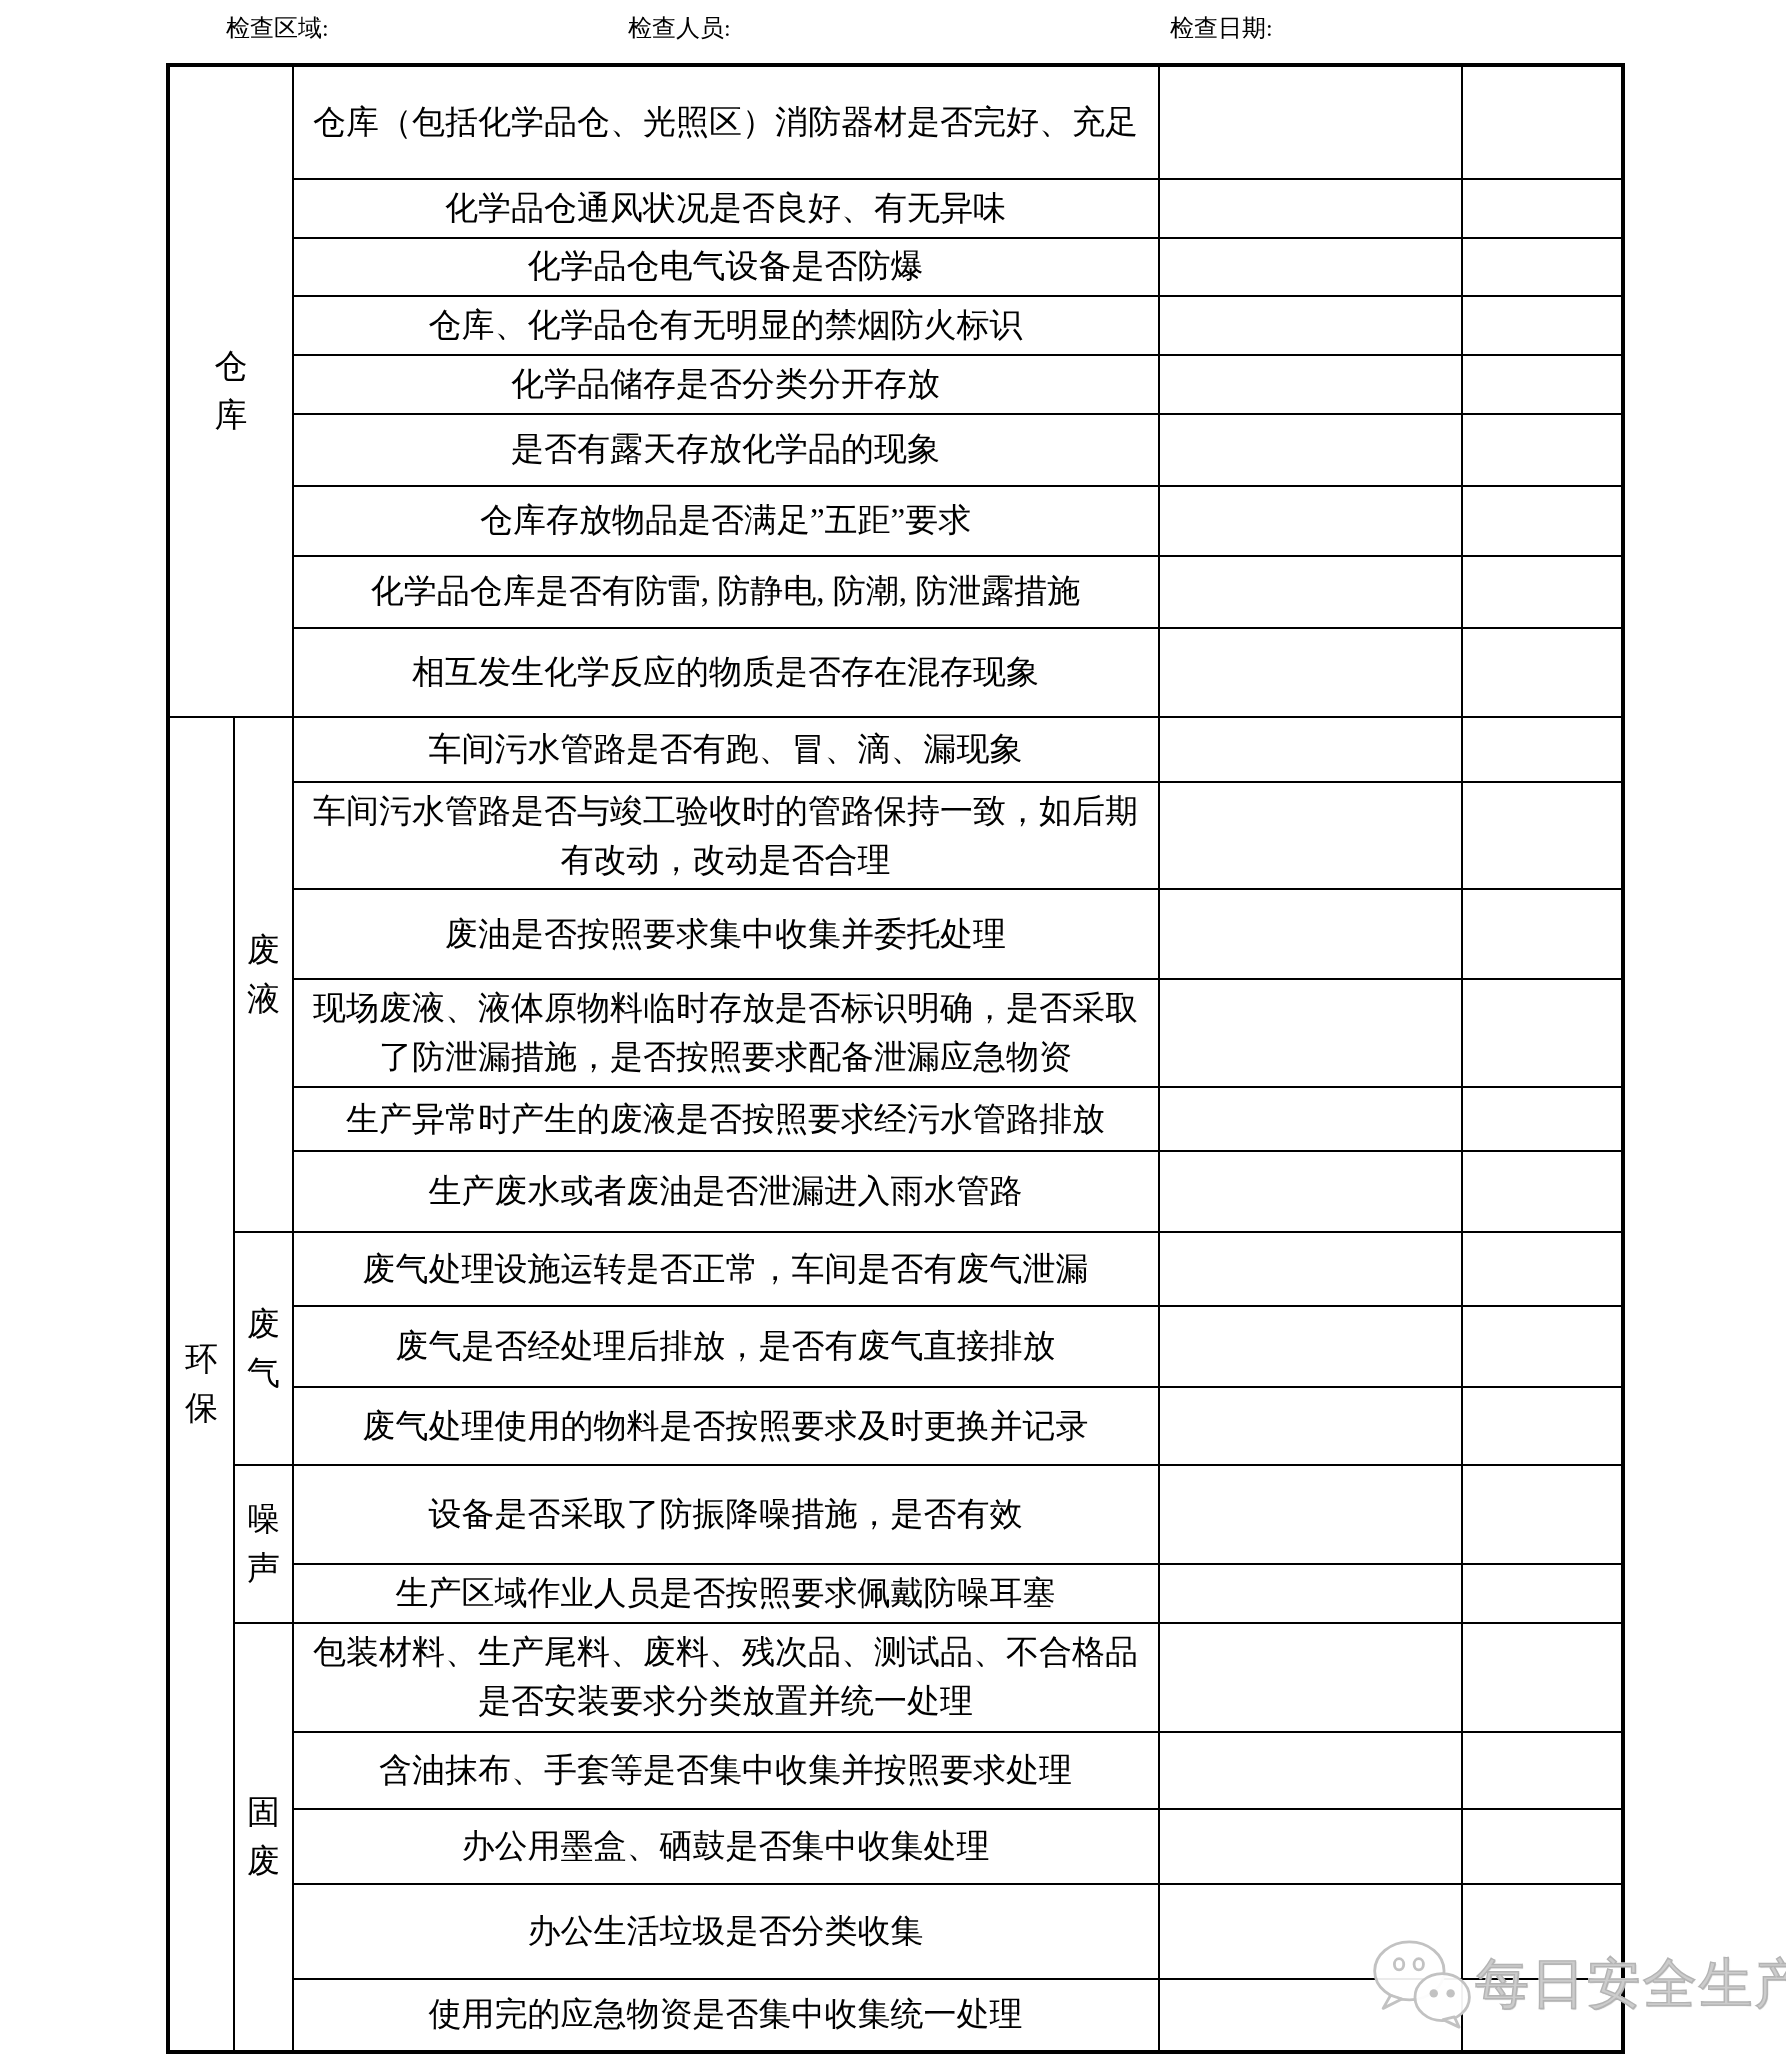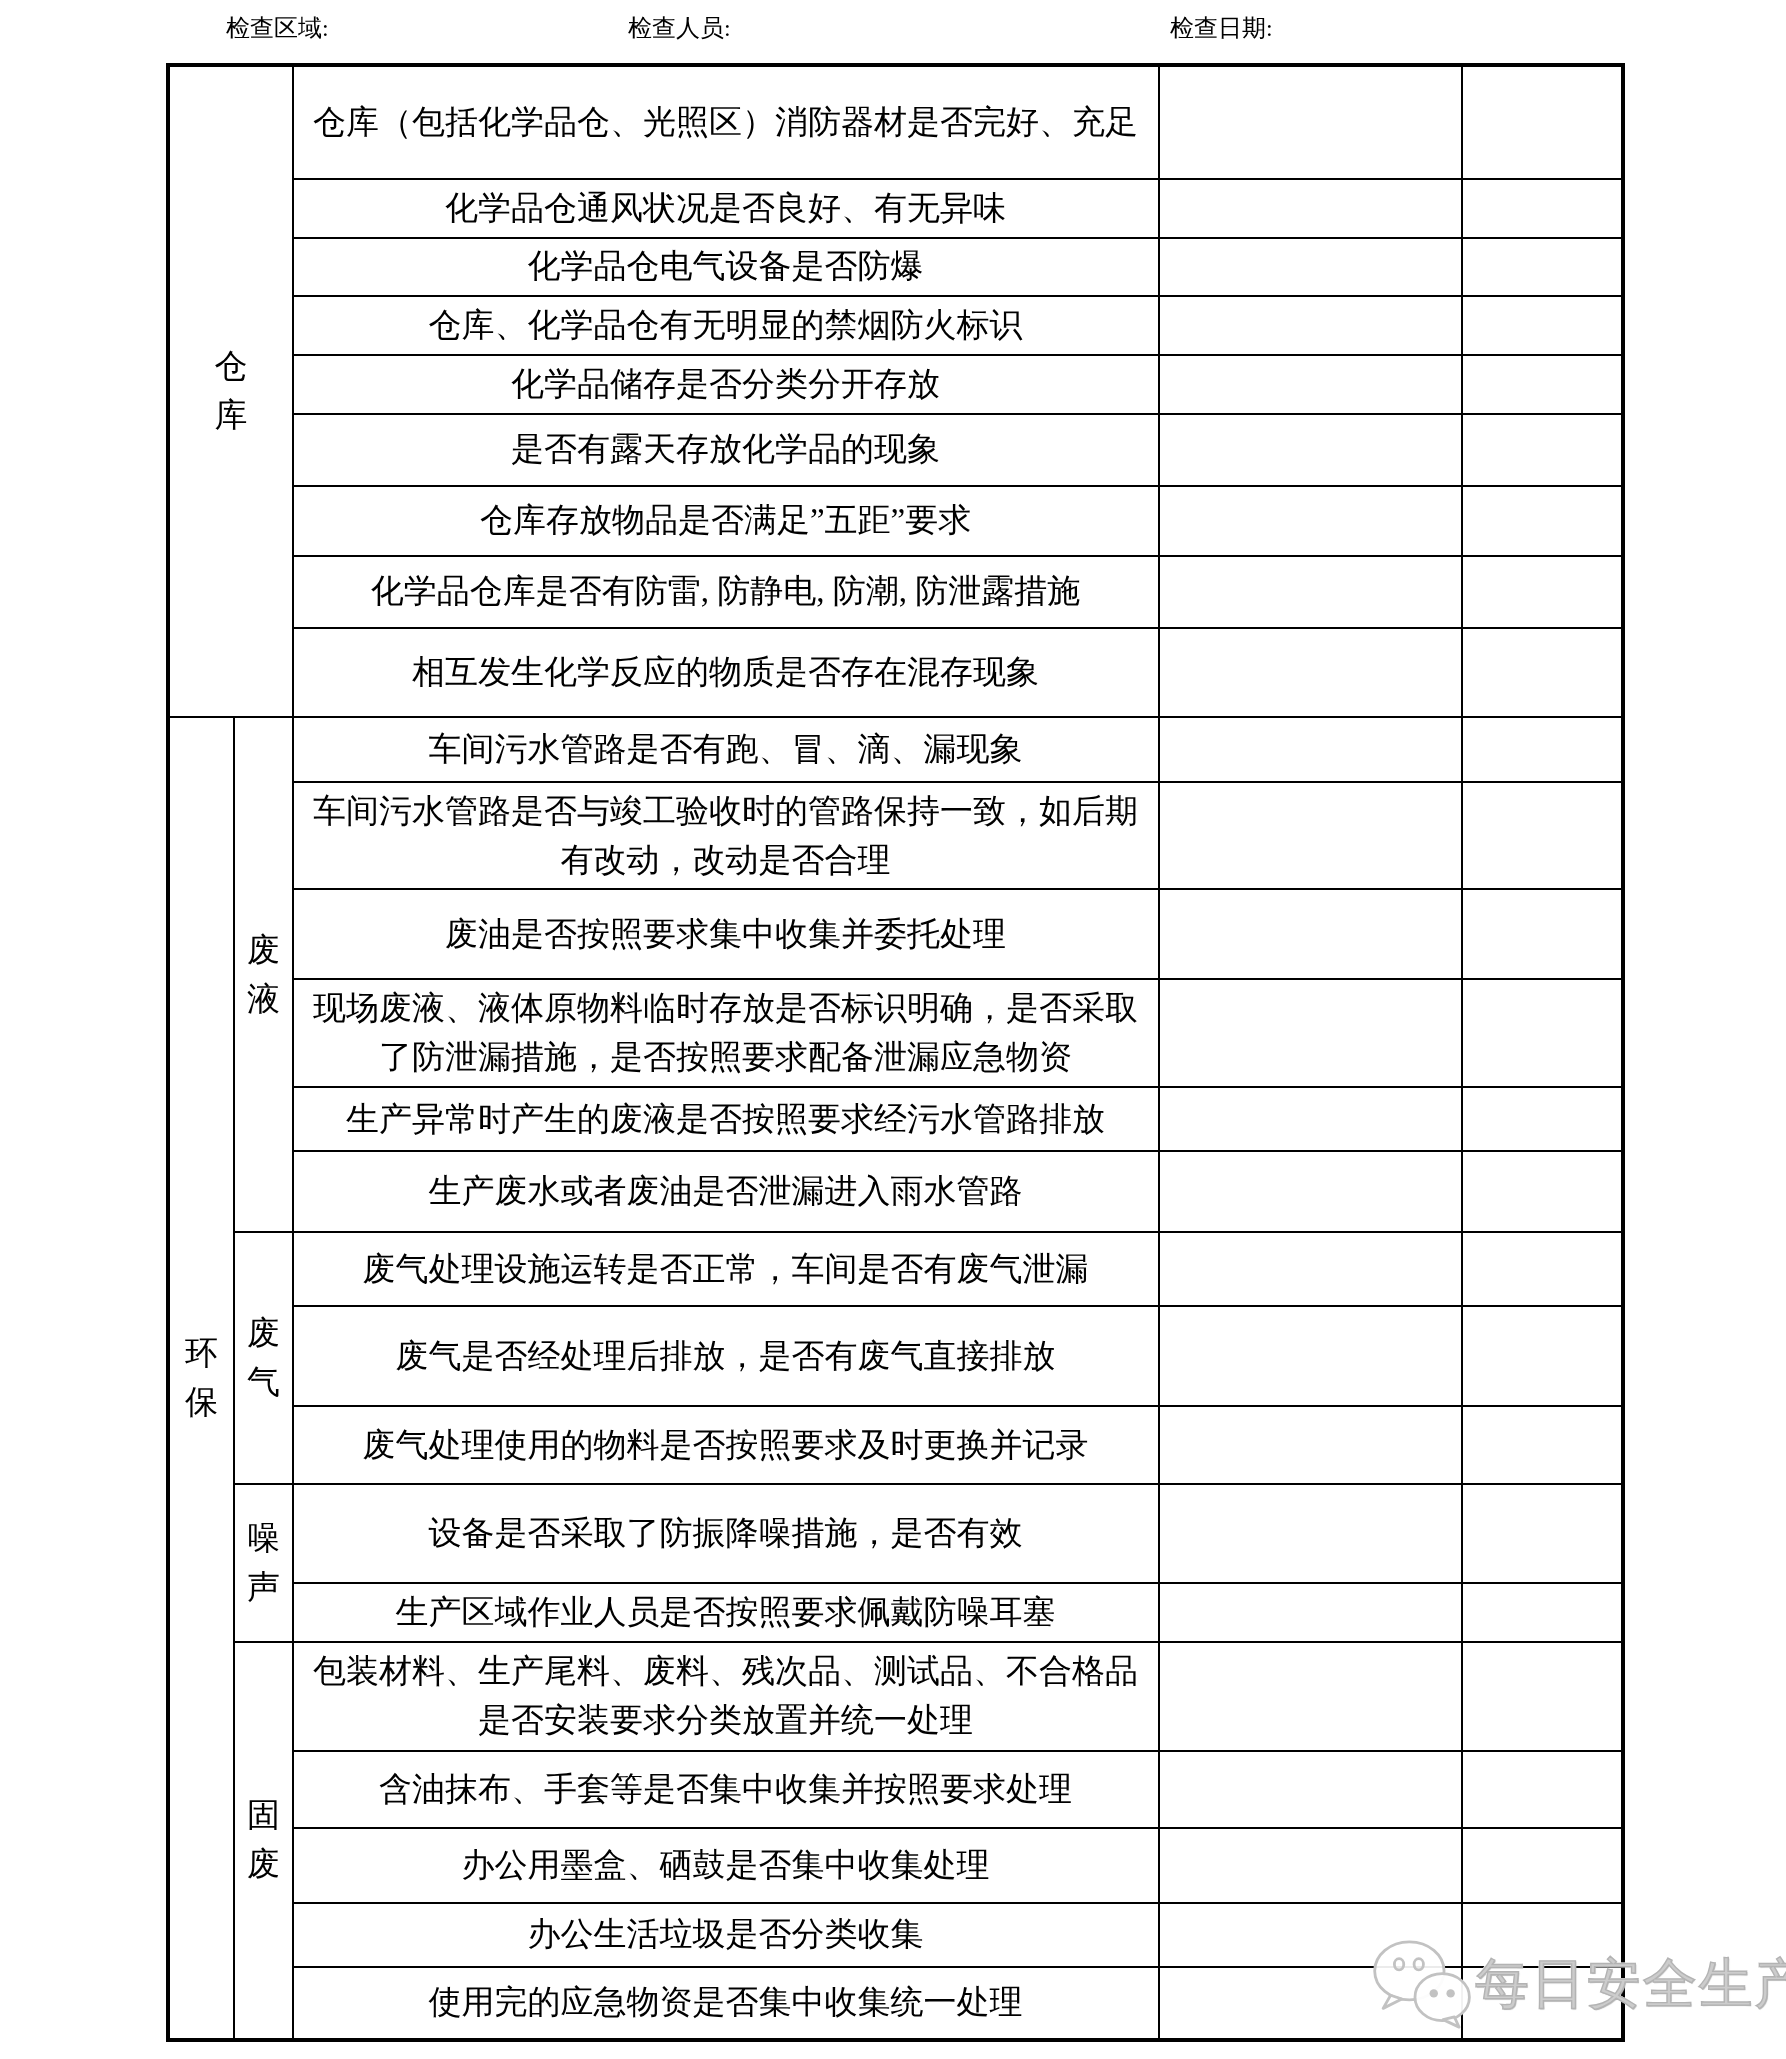--- a/index.html
+++ b/index.html
@@ -170,21 +170,21 @@
         <td class="r-cell"></td>
     </tr>
 
     <tr style="height:74px">
       <td class="sub-cell" rowspan="3">废
 气</td>
       <td class="q-cell">废气处理设施运转是否正常，车间是否有废气泄漏</td>
       <td class="r-cell"></td>
         <td class="r-cell"></td>
     </tr>
-    <tr style="height:100px">
+    <tr style="height:81px">
       <td class="q-cell">废气是否经处理后排放，是否有废气直接排放</td>
       <td class="r-cell"></td>
         <td class="r-cell"></td>
     </tr>
     <tr style="height:78px">
       <td class="q-cell">废气处理使用的物料是否按照要求及时更换并记录</td>
       <td class="r-cell"></td>
         <td class="r-cell"></td>
     </tr>
 
@@ -211,21 +211,21 @@
     <tr style="height:77px">
       <td class="q-cell">含油抹布、手套等是否集中收集并按照要求处理</td>
       <td class="r-cell"></td>
         <td class="r-cell"></td>
     </tr>
     <tr style="height:75px">
       <td class="q-cell">办公用墨盒、硒鼓是否集中收集处理</td>
       <td class="r-cell"></td>
         <td class="r-cell"></td>
     </tr>
-    <tr style="height:64px">
+    <tr style="height:95px">
       <td class="q-cell">办公生活垃圾是否分类收集</td>
       <td class="r-cell"></td>
         <td class="r-cell"></td>
     </tr>
     <tr style="height:73px">
       <td class="q-cell">使用完的应急物资是否集中收集统一处理</td>
       <td class="r-cell"></td>
         <td class="r-cell"></td>
     </tr>
   </tbody>

